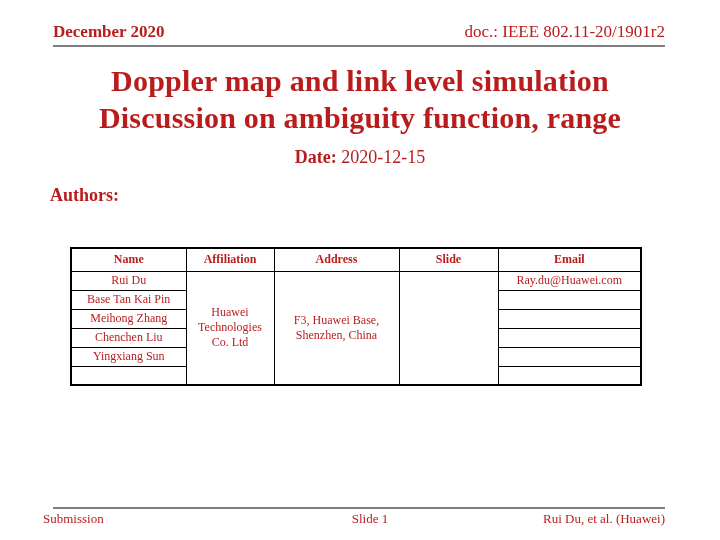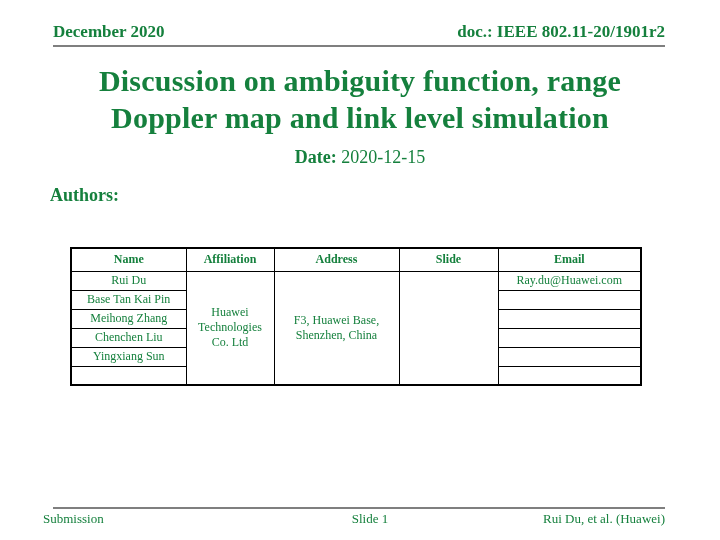--- a/index.html
+++ b/index.html
@@ -3,31 +3,31 @@
 <meta charset="utf-8">
 <style>
   * { margin: 0; padding: 0; box-sizing: border-box; }
   html, body { background: #ffffff; }
   .slide {
     position: relative;
     width: 720px;
     height: 540px;
     background: #ffffff;
     font-family: "Liberation Serif", "DejaVu Serif", serif;
-    color: #15803d;
+    color: #b91c1c;
     overflow: hidden;
   }
   
   .header-left {
     position: absolute; left: 53px; top: 22px;
     font-size: 17px; font-weight: bold; white-space: nowrap;
   }
   .header-right {
     position: absolute; right: 55px; top: 22px;
-    font-size: 17px; font-weight: bold; white-space: nowrap;
+    font-size: 17px; font-weight: normal; white-space: nowrap;
   }
   .header-rule {
     position: absolute; left: 53px; right: 55px; top: 45px;
     height: 2px; background: #7f7f7f;
   }
   
   .title {
     position: absolute; left: 20px; right: 20px; top: 62px;
     text-align: center; font-size: 30px; font-weight: bold;
     line-height: 37px; letter-spacing: 0.2px;
@@ -73,22 +73,22 @@
 </head>
 <body>
 
 <div class="slide">
 
   <div class="header-left">December 2020</div>
   <div class="header-right">doc.: IEEE 802.11-20/1901r2</div>
   <div class="header-rule"></div>
 
   <div class="title">
+    <div>Doppler map and link level simulation</div>
     <div>Discussion on ambiguity function, range</div>
-    <div>Doppler map and link level simulation</div>
   </div>
 
   <div class="date-line">
     <span class="date-label">Date:</span>
     <span>2020-12-15</span>
   </div>
 
   <div class="authors-label">Authors:</div>
 
   <table class="authors-table">

